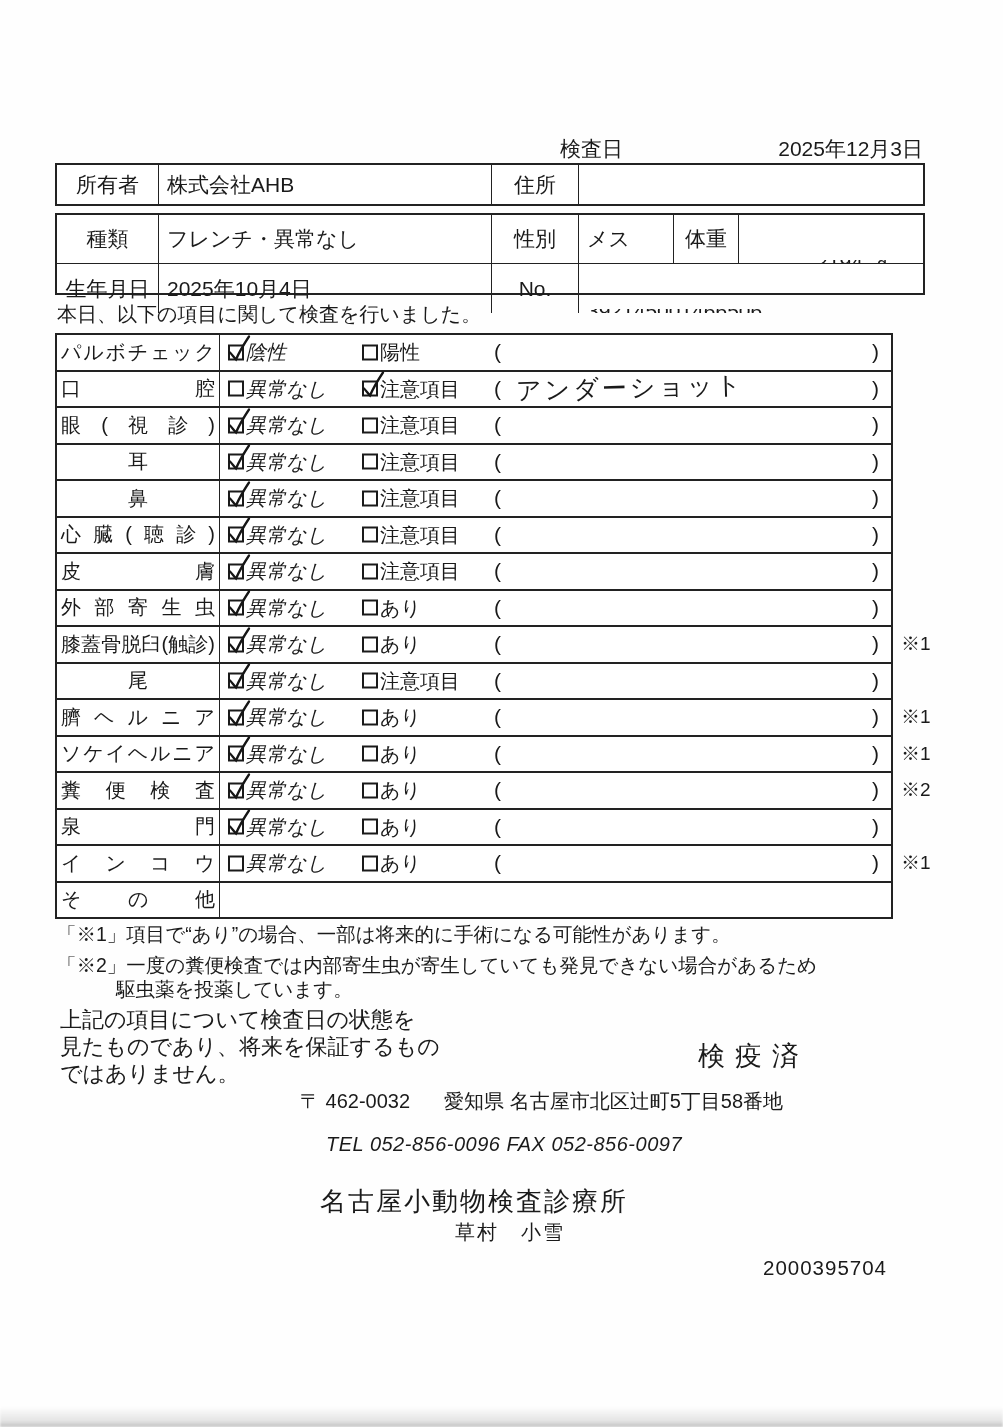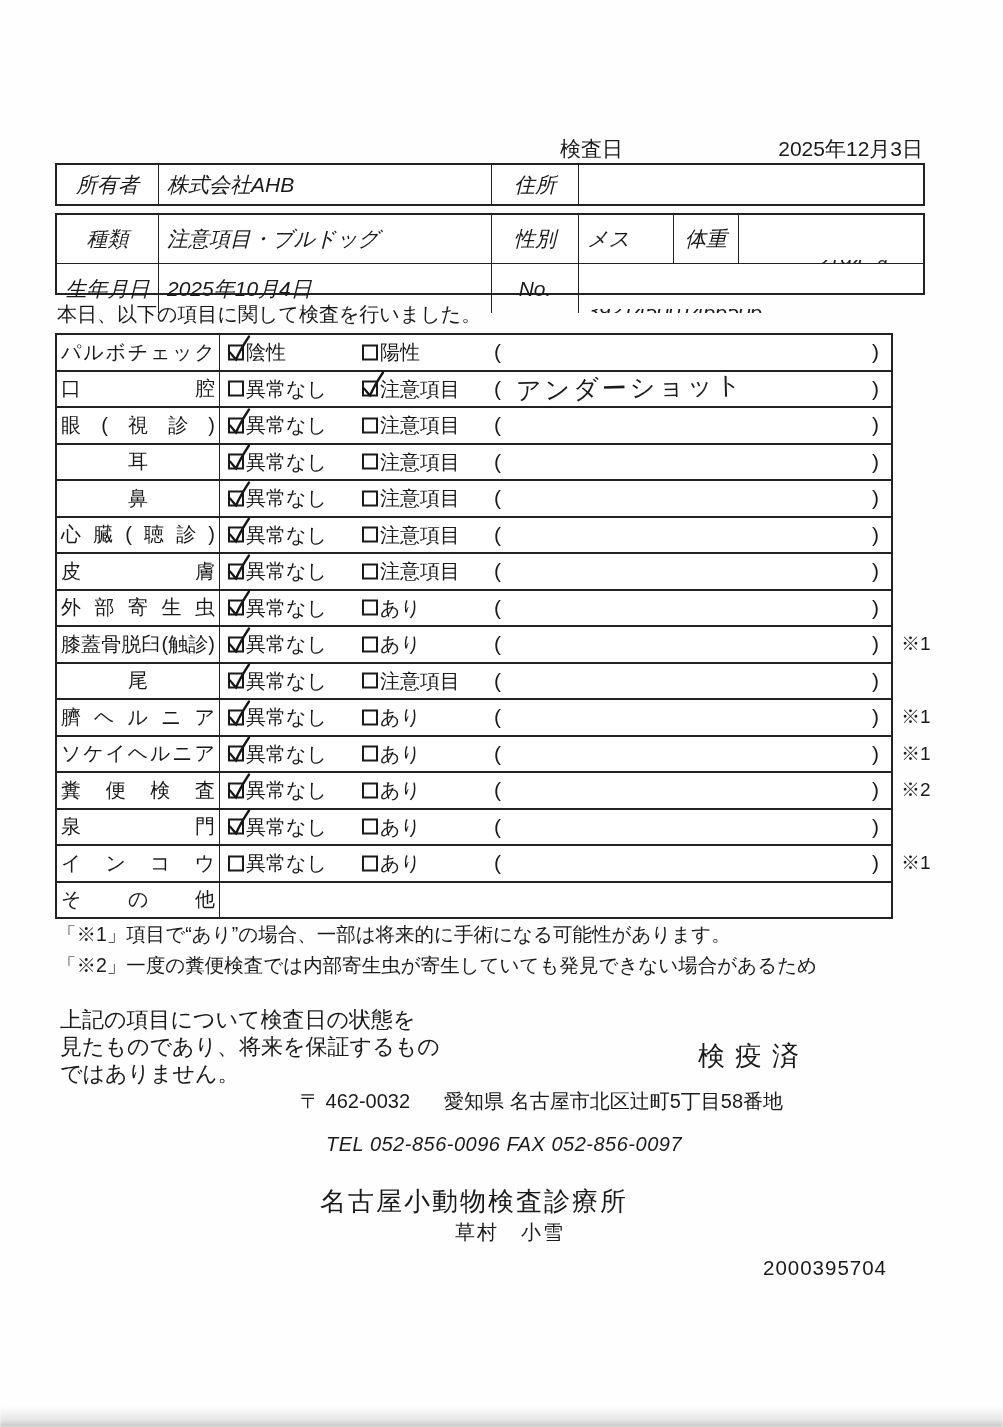--- a/index.html
+++ b/index.html
@@ -13,21 +13,21 @@
   .title {
     position:absolute; top:82px; left:0; width:980px; text-align:center;
     font-size:31px; font-weight:bold; letter-spacing:4px;
   }
   
   .date-line { position:absolute; top:135px; left:55px; width:870px; height:26px; font-size:21px; }
   .date-line .lbl { position:absolute; left:505px; }
   .date-line .val { position:absolute; right:2px; }
   
   .tbl { position:absolute; left:55px; border:2px solid #222; background:#fff; }
-  .tbl .row { display:flex;font-style:italic; }
+  .tbl .row { display:flex; }
   .tbl .cell {
     display:flex; align-items:center; font-size:21px;
     border-right:1.5px solid #222; padding:0 8px; overflow:hidden;
   }
   .tbl .cell:last-child { border-right:none; }
   .tbl .cell.hdr { justify-content:center; padding:0 2px; }
   .owner-tbl { top:163px; width:870px; height:43px; }
   .owner-tbl .row { height:100%; }
   .info-tbl { top:213px; width:870px; height:82px; }
   .info-tbl .row { height:49px; }
@@ -49,21 +49,21 @@
     position:relative; display:flex; height:38.5px; border:2px solid #222; background:#fff;
   }
   .cl-row + .cl-row { margin-top:-2px; }
   .item-label {
     width:163px; border-right:1.5px solid #222; font-size:20px;
     display:flex; justify-content:space-between; align-items:center; padding:0 4px;
   }
   .item-label.single { justify-content:center; }
   .opts { position:relative; flex:1; font-size:20px; }
   .opt { position:absolute; top:50%; transform:translateY(-50%); display:flex; align-items:center; white-space:nowrap; }
-  .opt1 { left:8px; }
+  .opt1 { left:8px;font-style:italic; }
   .opt2 { left:142px; }
   .cb {
     position:relative; display:inline-block; width:16px; height:16px;
     border:2px solid #1a1a1a; margin-right:2px; flex:0 0 auto;
   }
   .cb svg { position:absolute; left:-4px; top:-13px; width:27px; height:32px; overflow:visible; }
   .cb svg path { stroke:#151515; stroke-width:2.3; fill:none; stroke-linecap:round; }
   .paren-open  { position:absolute; left:274px; top:50%; transform:translateY(-50%); font-size:21px; }
   .paren-close { position:absolute; right:12px; top:50%; transform:translateY(-50%); font-size:21px; }
   .note {
@@ -108,21 +108,21 @@
       <div class="cell hdr w-label">所有者</div>
       <div class="cell w-val1">株式会社AHB</div>
       <div class="cell hdr w-label2">住所</div>
       <div class="cell w-rest">東京都 江東区木場３－７－１１</div>
     </div>
   </div>
 
   <div class="tbl info-tbl">
     <div class="row">
       <div class="cell hdr w-label">種類</div>
-      <div class="cell w-val1">注意項目・ブルドッグ</div>
+      <div class="cell w-val1">フレンチ・異常なし</div>
       <div class="cell hdr w-label2">性別</div>
       <div class="cell w-sex">メス</div>
       <div class="cell hdr w-wlbl">体重</div>
       <div class="cell w-rest weight-cell">
         <span>2194</span>
         <span class="unit">g</span>
       </div>
     </div>
     <div class="row">
       <div class="cell hdr w-label">生年月日</div>
@@ -543,20 +543,21 @@
           <span>の</span>
           <span>他</span>
         </div>
       <div class="opts"></div>
       <span class="mark"></span>
     </div>
   </div>
 
   <div class="fn1">「※1」項目で“あり”の場合、一部は将来的に手術になる可能性があります。</div>
   <div class="fn2a">「※2」一度の糞便検査では内部寄生虫が寄生していても発見できない場合があるため</div>
+  <div class="fn2b">駆虫薬を投薬しています。</div>
 
   <div class="disclaimer">上記の項目について検査日の状態を
 見たものであり、将来を保証するもの
 ではありません。</div>
   <div class="stamp">検疫済</div>
 
   <div class="postal-line">
     <span>〒 462-0032</span><span class="addr">愛知県 名古屋市北区辻町5丁目58番地</span>
   </div>
   <div class="tel-line">TEL 052-856-0096  FAX 052-856-0097</div>

